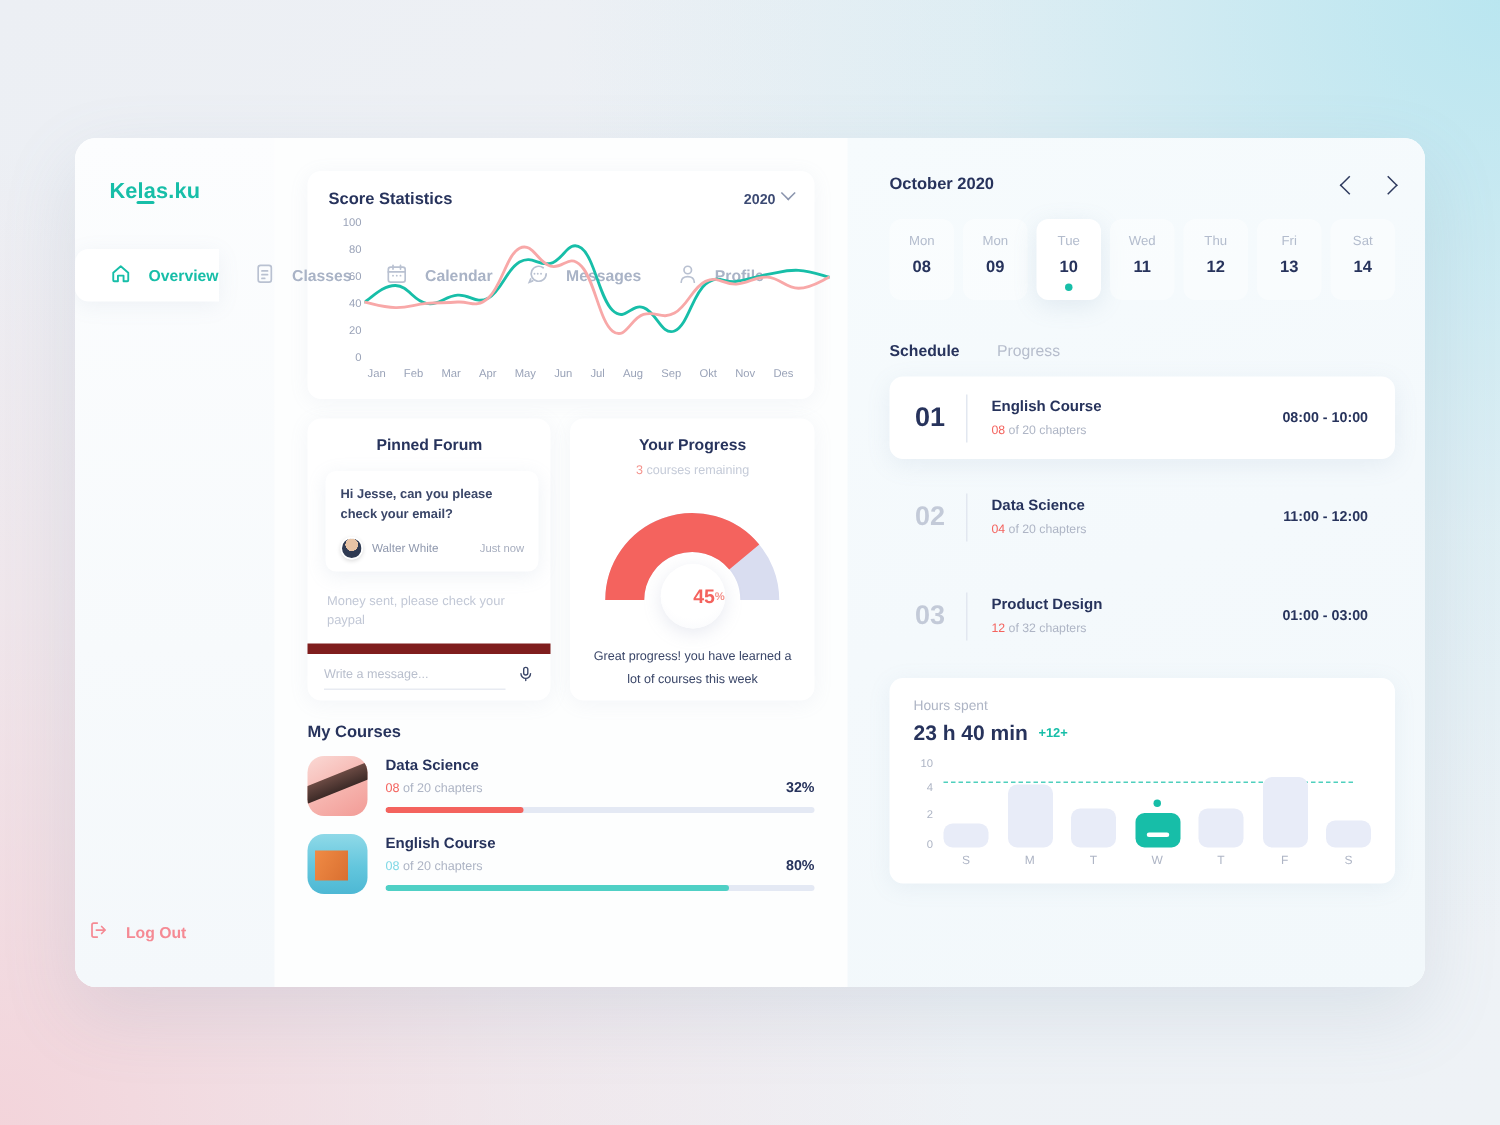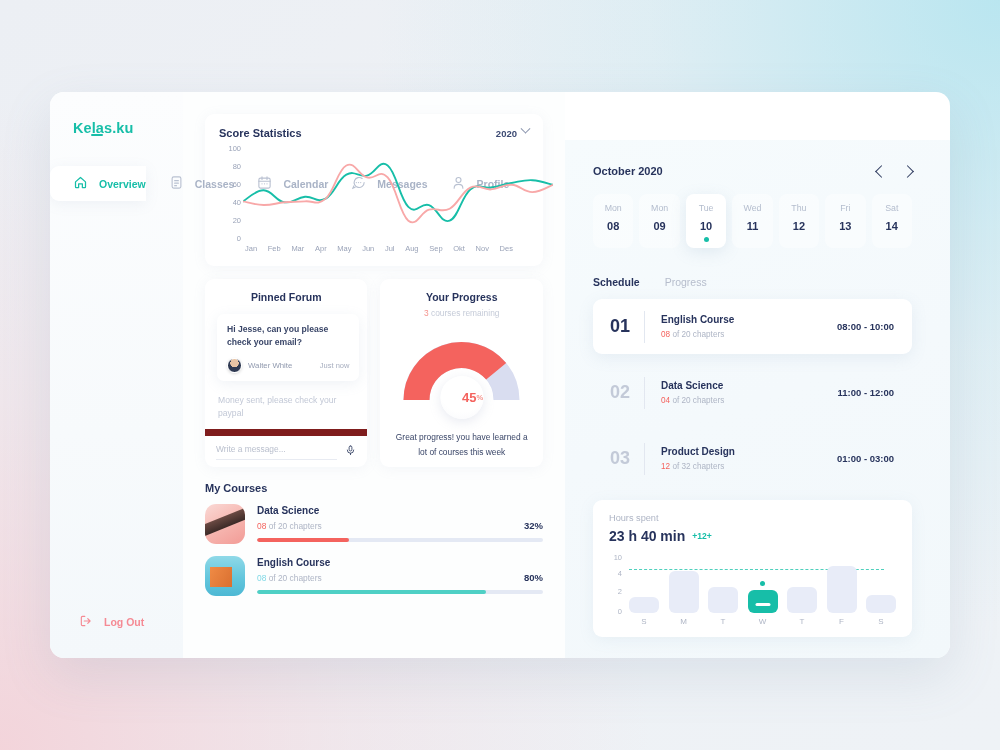--- a/index.html
+++ b/index.html
@@ -49,21 +49,21 @@
   }
   .nav-item.active {
     background: #fff; color: #17bea8;
     border-radius: 9px 0 0 9px;
     box-shadow: 0 3px 14px rgba(130,150,180,0.10);
   }
   .nav-item svg { width: 15px; height: 15px; flex: none; }
   .logout {
     position: absolute; left: 0; bottom: 28px;
     display: flex; align-items: center; gap: 11px;
-    padding-left: 29px; font-size: 10.5px; color: #f58a94; font-weight: bold;
+    padding-left: 9px; font-size: 10.5px; color: #f58a94; font-weight: bold;
   }
   .logout svg { width: 14px; height: 14px; }
 
   
   .center {
     width: 382px;
     background: #fdfefe;
     padding: 22px 22px 0 22px;
   }
   .card {
@@ -72,21 +72,21 @@
     box-shadow: 0 2px 13px rgba(140,160,190,0.09);
   }
   .stat-card { padding: 13px 14px 8px 14px; height: 152px; }
   .stat-head { display: flex; justify-content: space-between; align-items: center; }
   .stat-title { font-size: 11px; font-weight: bold; color: #27335c; }
   .year-sel { font-size: 9.5px; font-weight: bold; color: #3c4a73; display: flex; gap: 5px; }
   .year-sel .chev { width: 7px; height: 7px; border-right: 1.3px solid #8a94ad; border-bottom: 1.3px solid #8a94ad; transform: rotate(45deg) translate(-2px,-2px); }
   .chart-wrap { position: relative; margin-top: 9px; height: 112px; }
   .ylabels { position: absolute; left: 0; top: 0; width: 22px; height: 90px; }
   .ylabels span { position: absolute; right: 0; font-size: 7.5px; color: #9aa3b8; transform: translateY(-50%); }
-  .xlabels { position: absolute; left: 26px; right: 16px; top: 96px; display: flex; justify-content: space-between; }
+  .xlabels { position: absolute; left: 26px; right: 0; top: 96px; display: flex; justify-content: space-between; }
   .xlabels span { font-size: 7.5px; color: #9aa3b8; }
   .line-svg { position: absolute; left: 24px; top: 0; }
 
   .mid-row { display: flex; gap: 13px; margin-top: 13px; }
   .forum { width: 163px; height: 188px; padding: 12px 0 0 0; display: flex; flex-direction: column; }
   .forum-title { font-size: 10.5px; font-weight: bold; color: #27335c; text-align: center; margin-bottom: 11px; }
   .bubble {
     margin: 0 8px 0 12px; background: #fff; border-radius: 7px;
     box-shadow: 0 3px 13px rgba(140,160,190,0.14);
     padding: 9px 10px 8px 10px;
@@ -143,22 +143,21 @@
   .c-chap { font-size: 8.4px; color: #aeb5c5; }
   .c-chap b { font-weight: normal; }
   .c-pct { font-size: 9.5px; font-weight: bold; color: #27335c; }
   .bar { height: 4px; border-radius: 3px; background: #e4e9f4; margin-top: 7px; overflow: hidden; }
   .bar i { display: block; height: 100%; border-radius: 3px; }
 
   
   .right {
     flex: 1;
     background: linear-gradient(160deg,#f6fbfd 0%, #f4f9fc 50%, #f2f8fb 100%);
-    padding: 25px 38px 0 28px;
-    margin-top: 48px;
+    padding: 25px 20px 0 28px;
   }
   .r-head { display: flex; justify-content: space-between; align-items: center; }
   .r-month { font-size: 11px; font-weight: bold; color: #27335c; }
   .arrows { display: flex; gap: 17px; }
   .arrow { width: 9px; height: 9px; border-top: 1.6px solid #2e3a5e; border-right: 1.6px solid #2e3a5e; }
   .arrow.l { transform: rotate(-135deg); }
   .arrow.r { transform: rotate(45deg); }
   .days { display: flex; gap: 6px; margin-top: 17px; }
   .day {
     flex: 1; border-radius: 8px; padding: 9px 0 9px 0; text-align: center;

